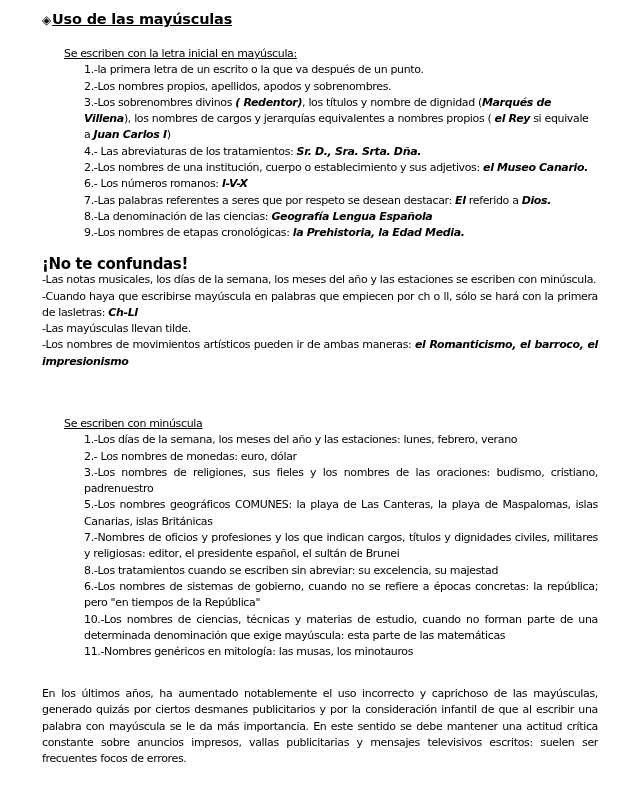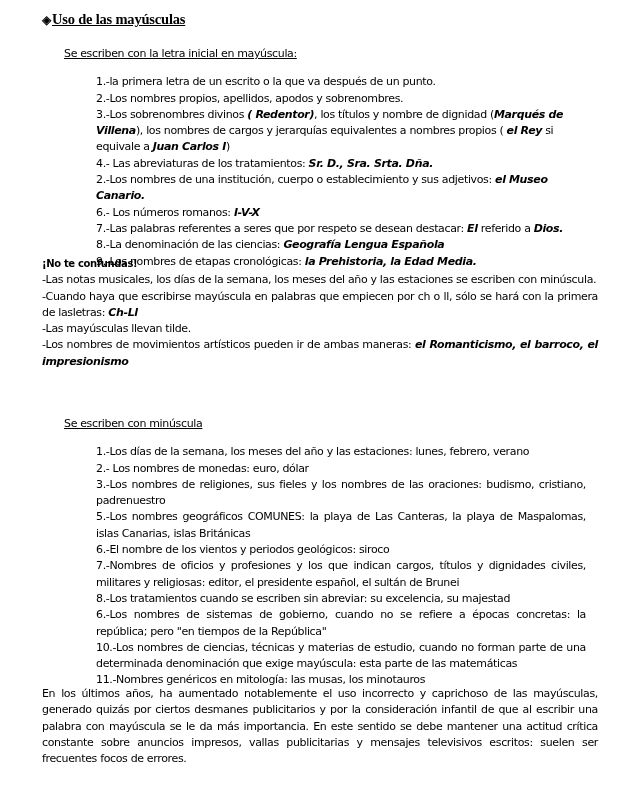--- a/index.html
+++ b/index.html
@@ -26,53 +26,52 @@
     }
     .title {
       position: absolute;
       top: 11px;
       left: 0;
       font-weight: bold;
       font-size: 14.5px;
       text-decoration: underline;
       letter-spacing: -0.2px;
       white-space: nowrap;
-      font-family: Liberation Serif, serif;
     }
     .title .diamond {
       font-size: 12px;
       display: inline-block;
       margin-right: 1px;
     }
     .section-head {
       text-decoration: underline;
       white-space: nowrap;
       margin-left: 22px;
     }
     .list {
-      margin: 12px;
+      margin: 0;
       padding: 0;
       list-style: none;
       padding-left: 42px;
     }
     .list li {
       margin: 0;
     }
     .justify {
       text-align: justify;
     }
     em { font-style: italic; font-weight: bold; }
     .block {
       position: absolute;
       left: 0;
       width: 556px;
     }
     .bold-head {
       font-weight: bold;
-      font-size: 10px;
+      font-size: 15px;
     }
     .footer {
       text-align: center;
       font-weight: bold;
       font-size: 10.5px;
     }
   </style>
 </head>
 <body>
 
@@ -107,21 +106,20 @@
       </div>
   </div>
 
   <div class="block" style="top:416px;">
     <div class="section-head">Se escriben con minúscula</div>
     <ul class="list justify" id="minus-list">
         <li>1.-Los días de la semana, los meses del año y las estaciones: lunes, febrero, verano</li>
         <li>2.- Los nombres de monedas: euro, dólar</li>
         <li>3.-Los nombres de religiones, sus fieles y los nombres de las oraciones: budismo, cristiano, padrenuestro</li>
         <li>5.-Los nombres geográficos COMUNES: la playa de Las Canteras, la playa de Maspalomas, islas Canarias, islas Británicas</li>
-        <li>6.-El nombre de los vientos y periodos geológicos: siroco</li>
         <li>7.-Nombres de oficios y profesiones y los que indican cargos, títulos y dignidades civiles, militares y religiosas: editor, el presidente español,  el sultán de Brunei</li>
         <li>8.-Los tratamientos cuando se escriben sin abreviar: su excelencia, su majestad</li>
         <li>6.-Los nombres de sistemas de gobierno, cuando no se refiere a épocas concretas: la república; pero "en tiempos de la República"</li>
         <li>10.-Los nombres de ciencias, técnicas y materias de estudio, cuando no forman parte de una determinada denominación que exige mayúscula: esta parte de las matemáticas</li>
         <li>11.-Nombres genéricos en mitología: las musas, los minotauros</li>
       </ul>
   </div>
 
   <div class="block justify" style="top:686px;">En los últimos años, ha aumentado notablemente el uso incorrecto y caprichoso de las mayúsculas, generado quizás por ciertos desmanes publicitarios y por la consideración infantil de que al escribir una palabra con mayúscula se le da más importancia. En este sentido se debe mantener una actitud crítica constante sobre anuncios impresos, vallas publicitarias y mensajes televisivos escritos: suelen ser frecuentes focos de errores.</div>
 

